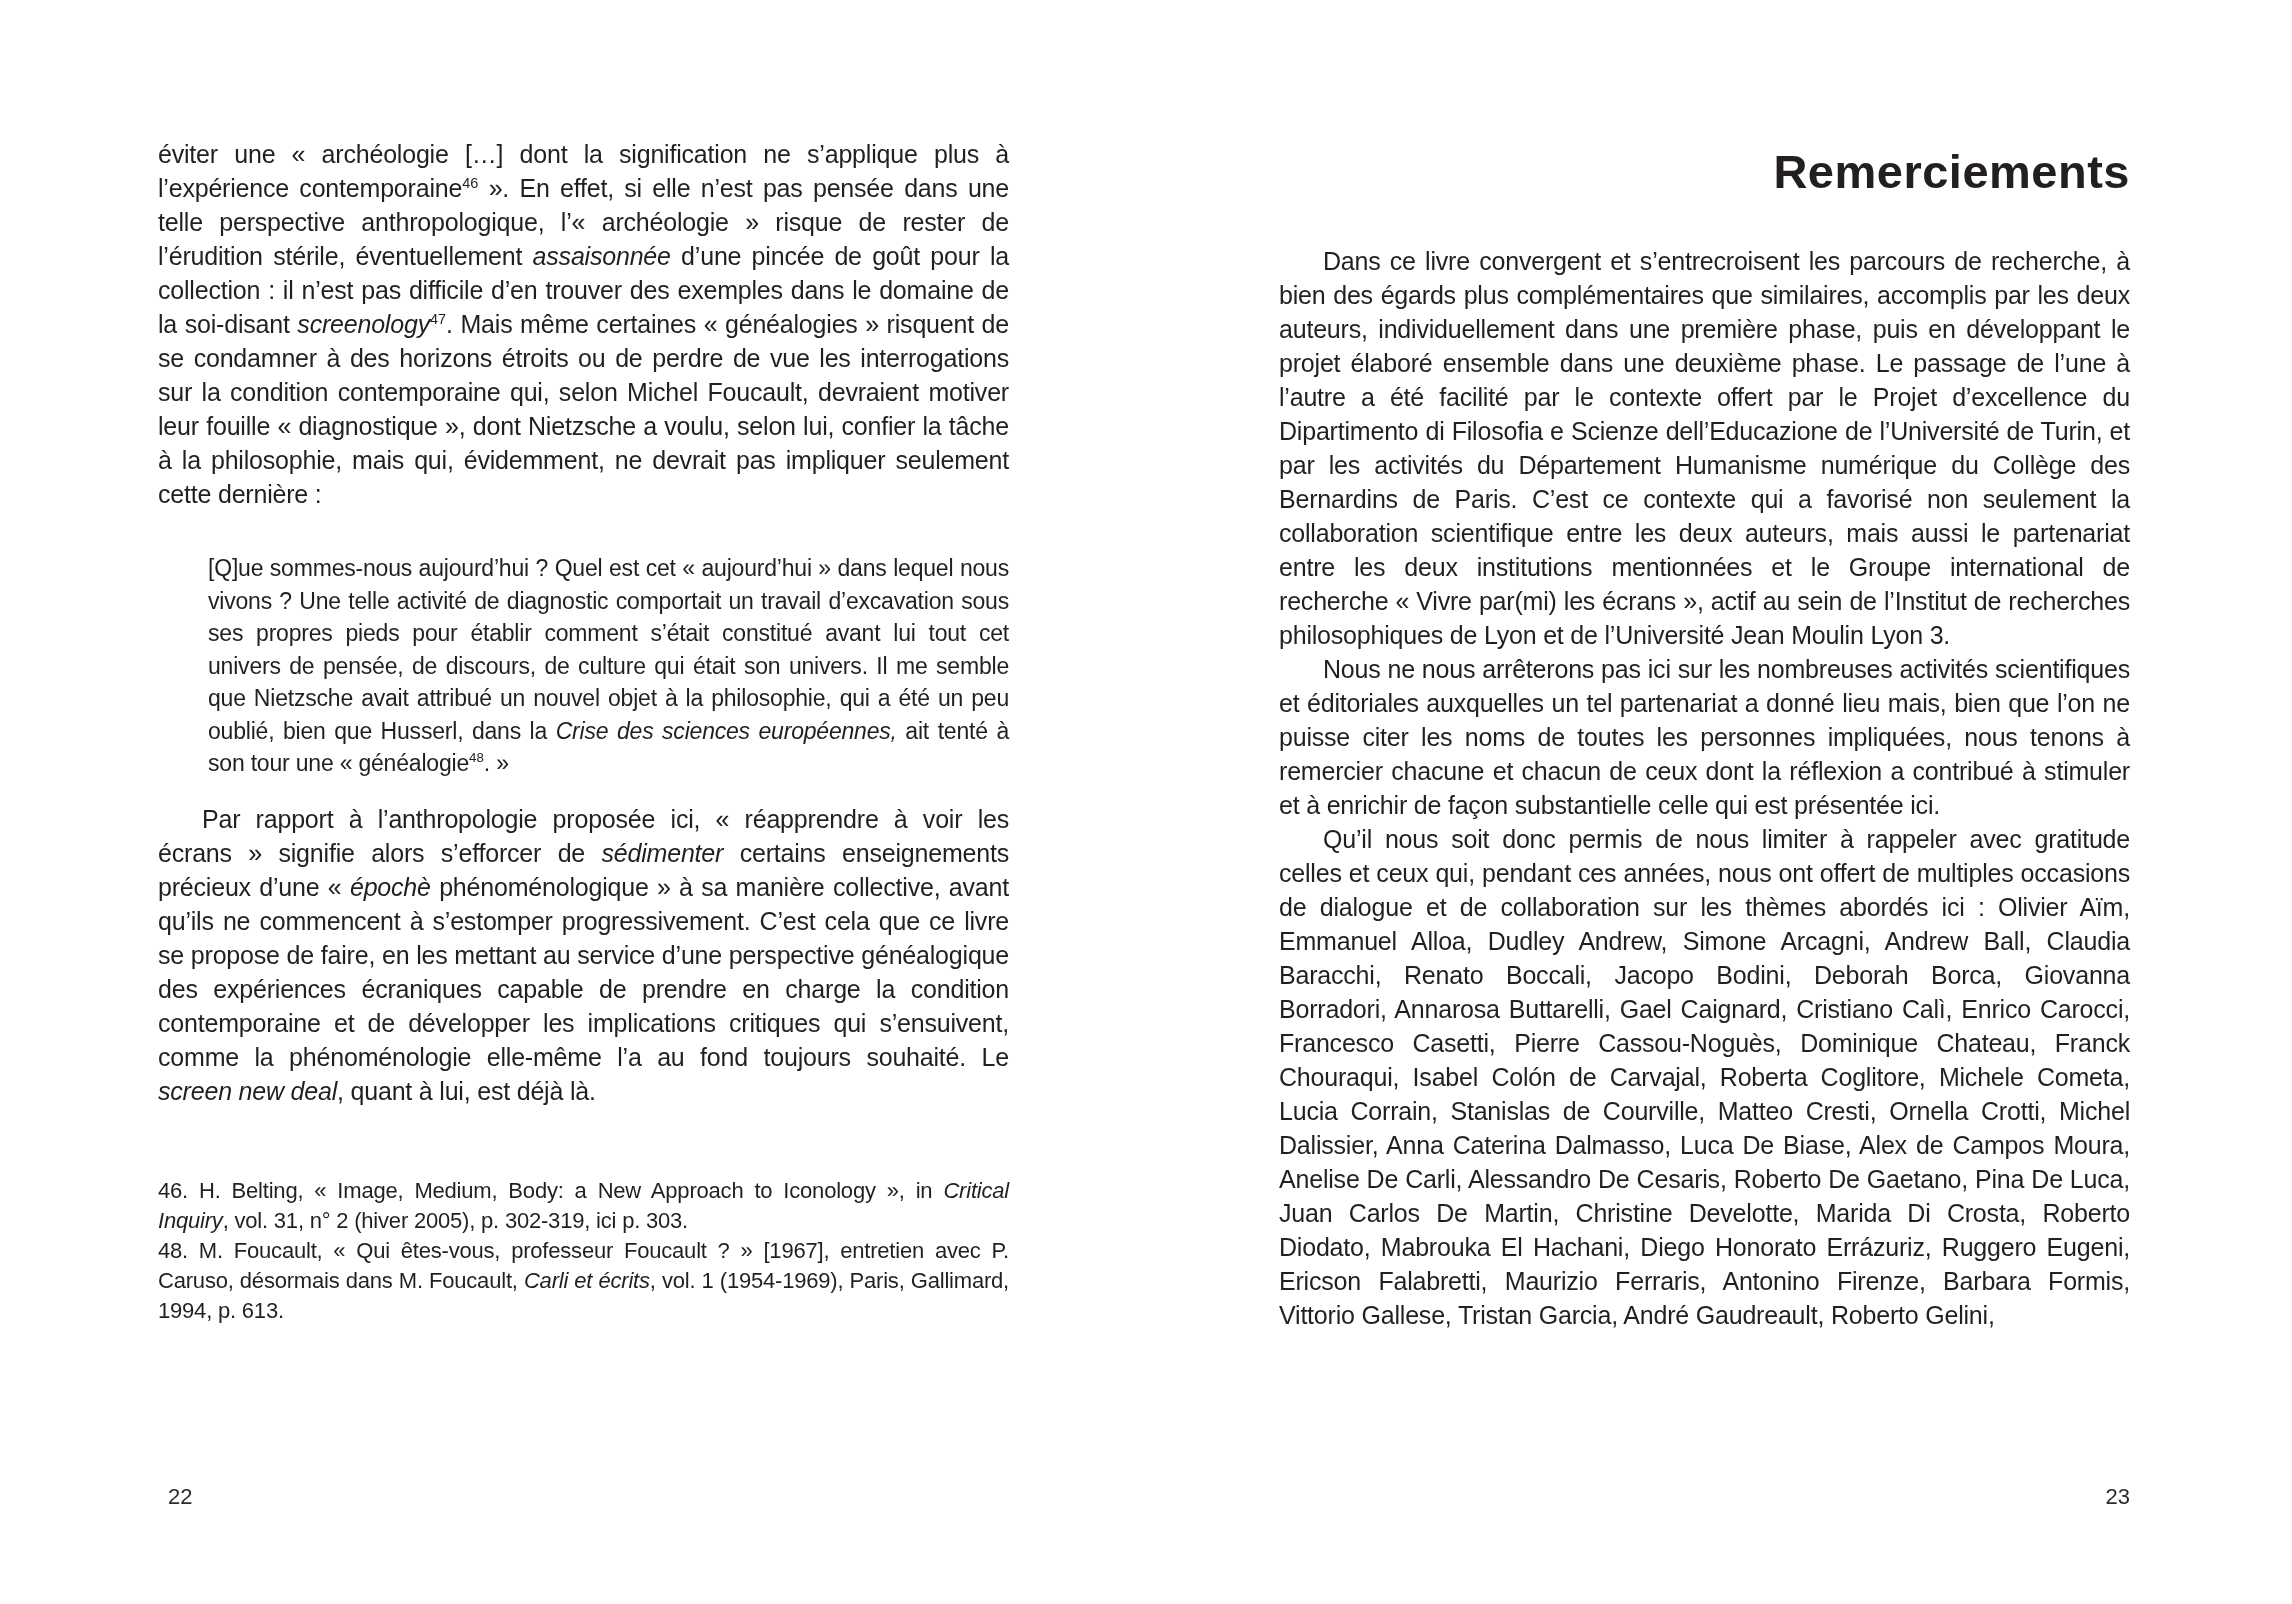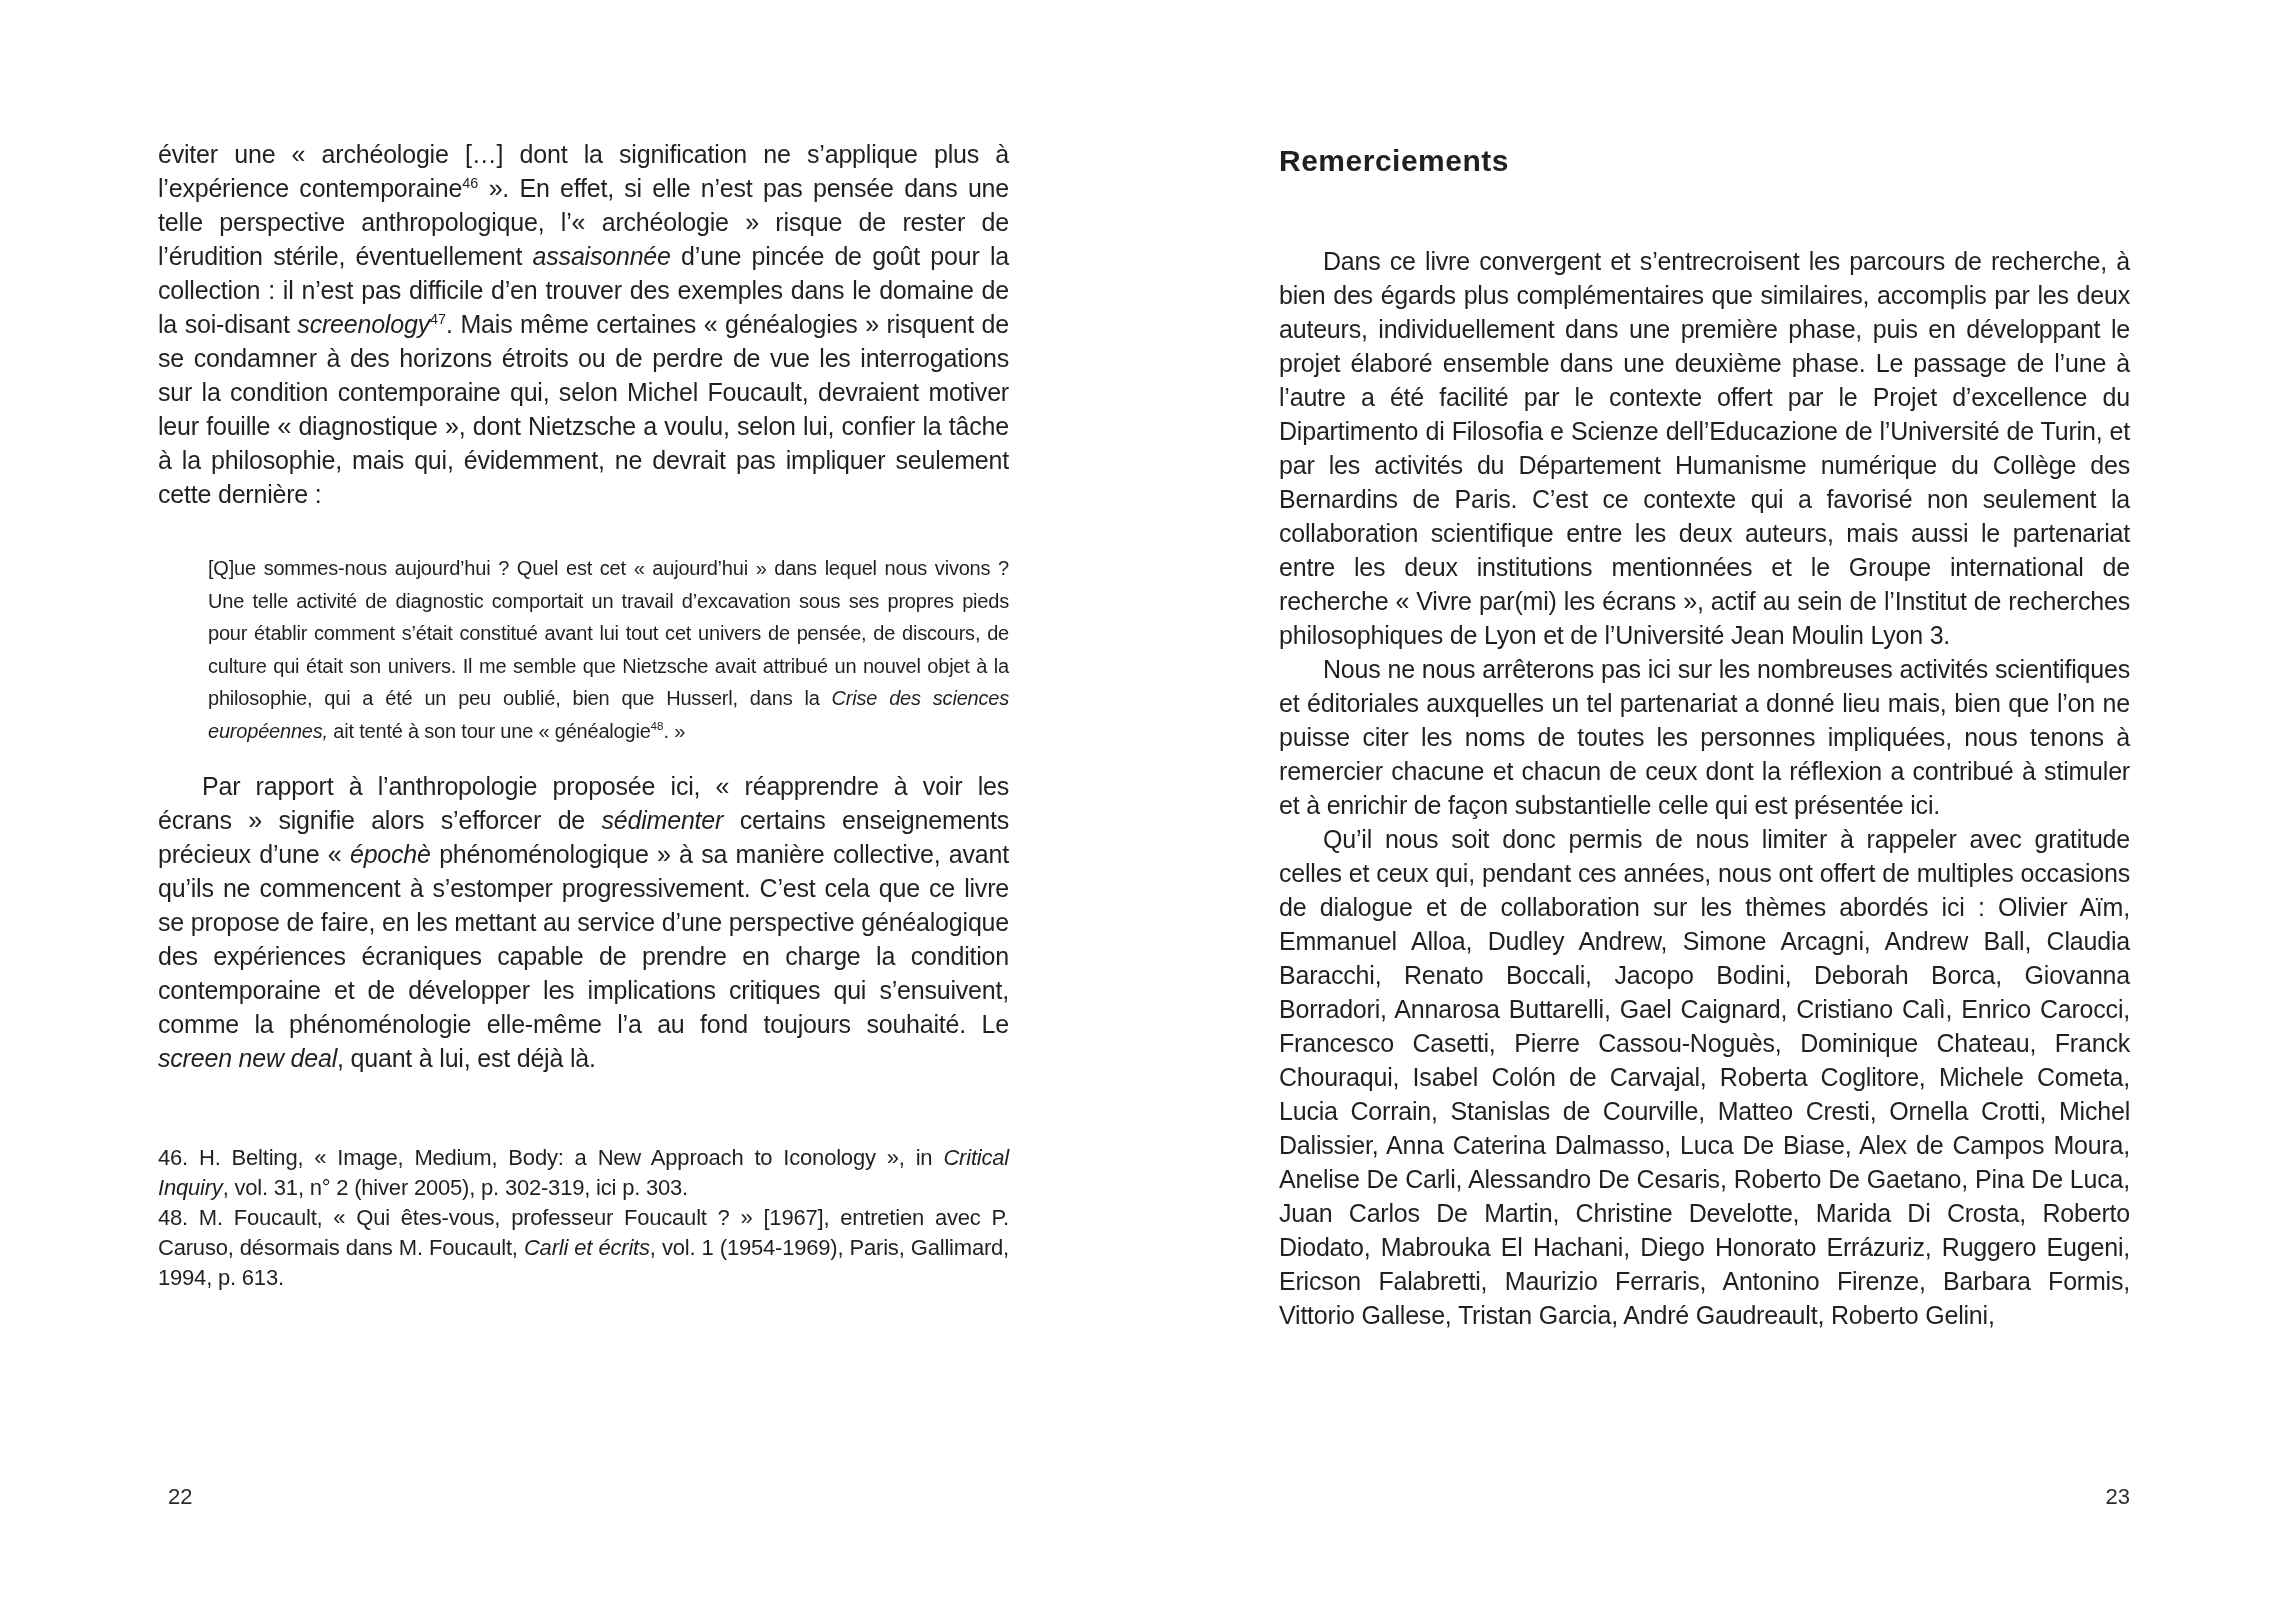--- a/index.html
+++ b/index.html
@@ -24,40 +24,40 @@
     line-height: 34px;
     text-align: justify;
     letter-spacing: -0.2px;
     font-weight: 400;
   }
   .indent { text-indent: 44px; }
   .gap-top { margin-top: 22px; }
   .quote {
     margin: 41px 0 0 50px;
     padding: 0;
-    font-size: 20px;
+    font-size: 23px;
     line-height: 32.5px;
     text-align: justify;
     letter-spacing: -0.2px;
   }
   .footnotes {
     margin-top: 68px;
     font-size: 22px;
     line-height: 30px;
     text-align: justify;
     letter-spacing: -0.2px;
   }
   .footnote { margin: 0; }
   .chapter-title {
     position: absolute;
     left: 1279px;
     top: 116px;
     width: 851px;
-    text-align: left;
-    font-size: 30px;
+    text-align: right;
+    font-size: 47px;
     line-height: 49px;
     font-weight: bold;
     letter-spacing: 0.5px;
     color: #231f20;
   }
   .pagenum {
     position: absolute;
     top: 1483px;
     font-size: 22px;
     line-height: 27px;

